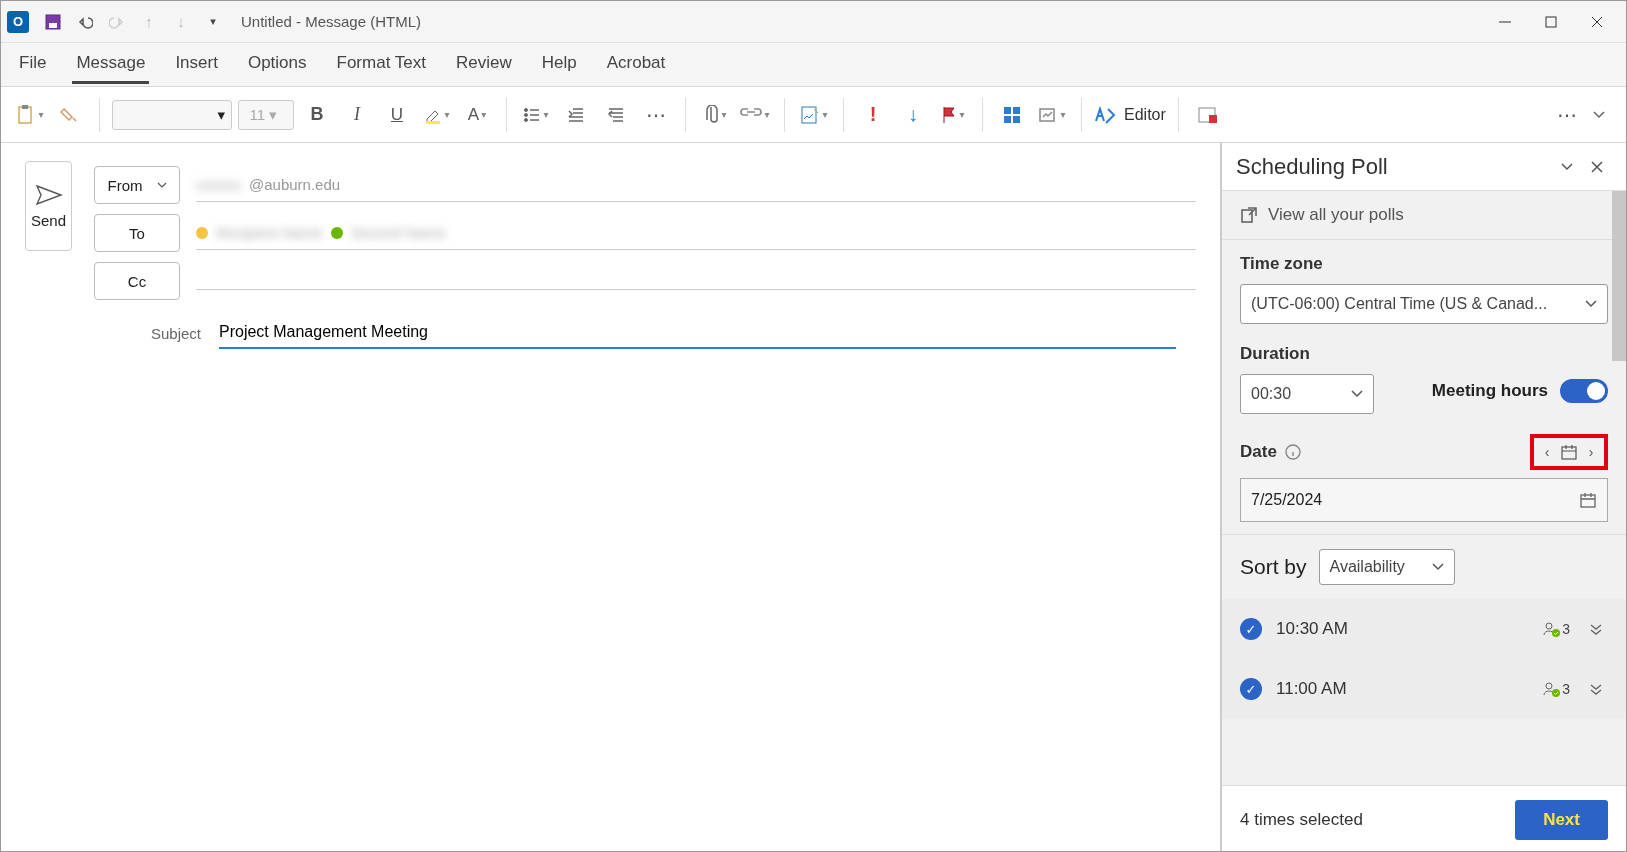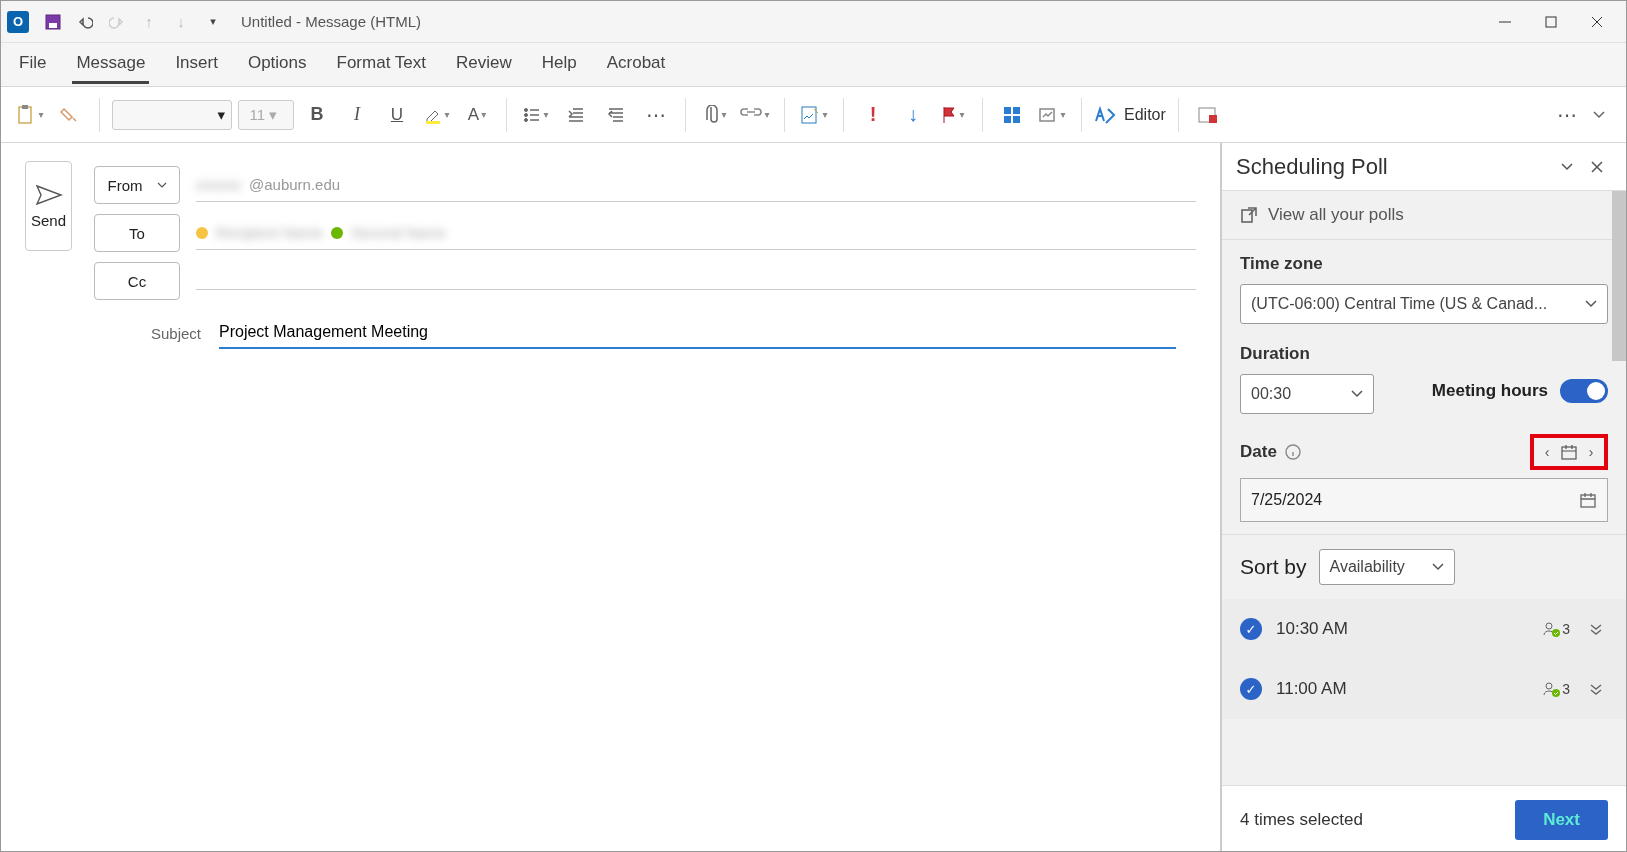--- a/index.html
+++ b/index.html
@@ -62,21 +62,21 @@
 .date-input{height:44px;background:#f6f6f6;border:1px solid #aaa;display:flex;align-items:center;padding:0 10px;justify-content:space-between;font-size:16px;margin-top:8px}
 .sortrow{display:flex;align-items:center;gap:12px;padding:14px 18px;border-top:1px solid #ddd;margin-top:6px}
 .timeslots{background:#ececec}
 .timeslot{height:60px;display:flex;align-items:center;padding:0 18px;gap:14px}
 .check{width:22px;height:22px;border-radius:50%;background:#2b64c6;display:flex;align-items:center;justify-content:center;color:#fff;font-size:13px}
 .slot-time{font-size:17px;color:#333;flex:1}
 .attendee-ico{display:flex;align-items:center;gap:2px;color:#444;font-size:14px}
 .slot-expand{width:24px;display:flex;justify-content:center;color:#666}
 .footer{height:68px;background:#fff;border-top:1px solid #ddd;display:flex;align-items:center;justify-content:space-between;padding:0 18px}
 .footer-text{font-size:17px;color:#333}
-.next-btn{background:#2b64c6;color:#5eead4;font-size:17px;font-weight:600;padding:10px 28px;border-radius:3px}
+.next-btn{background:#2b64c6;color:#fde047;font-size:17px;font-weight:600;padding:10px 28px;border-radius:3px}
 
 svg{display:block}
 </style>
 </head>
 <body>
 
 <div class="titlebar">
   <div class="tb-icon">O</div>
   <div class="tb-btn">
       <svg width="16" height="16">

